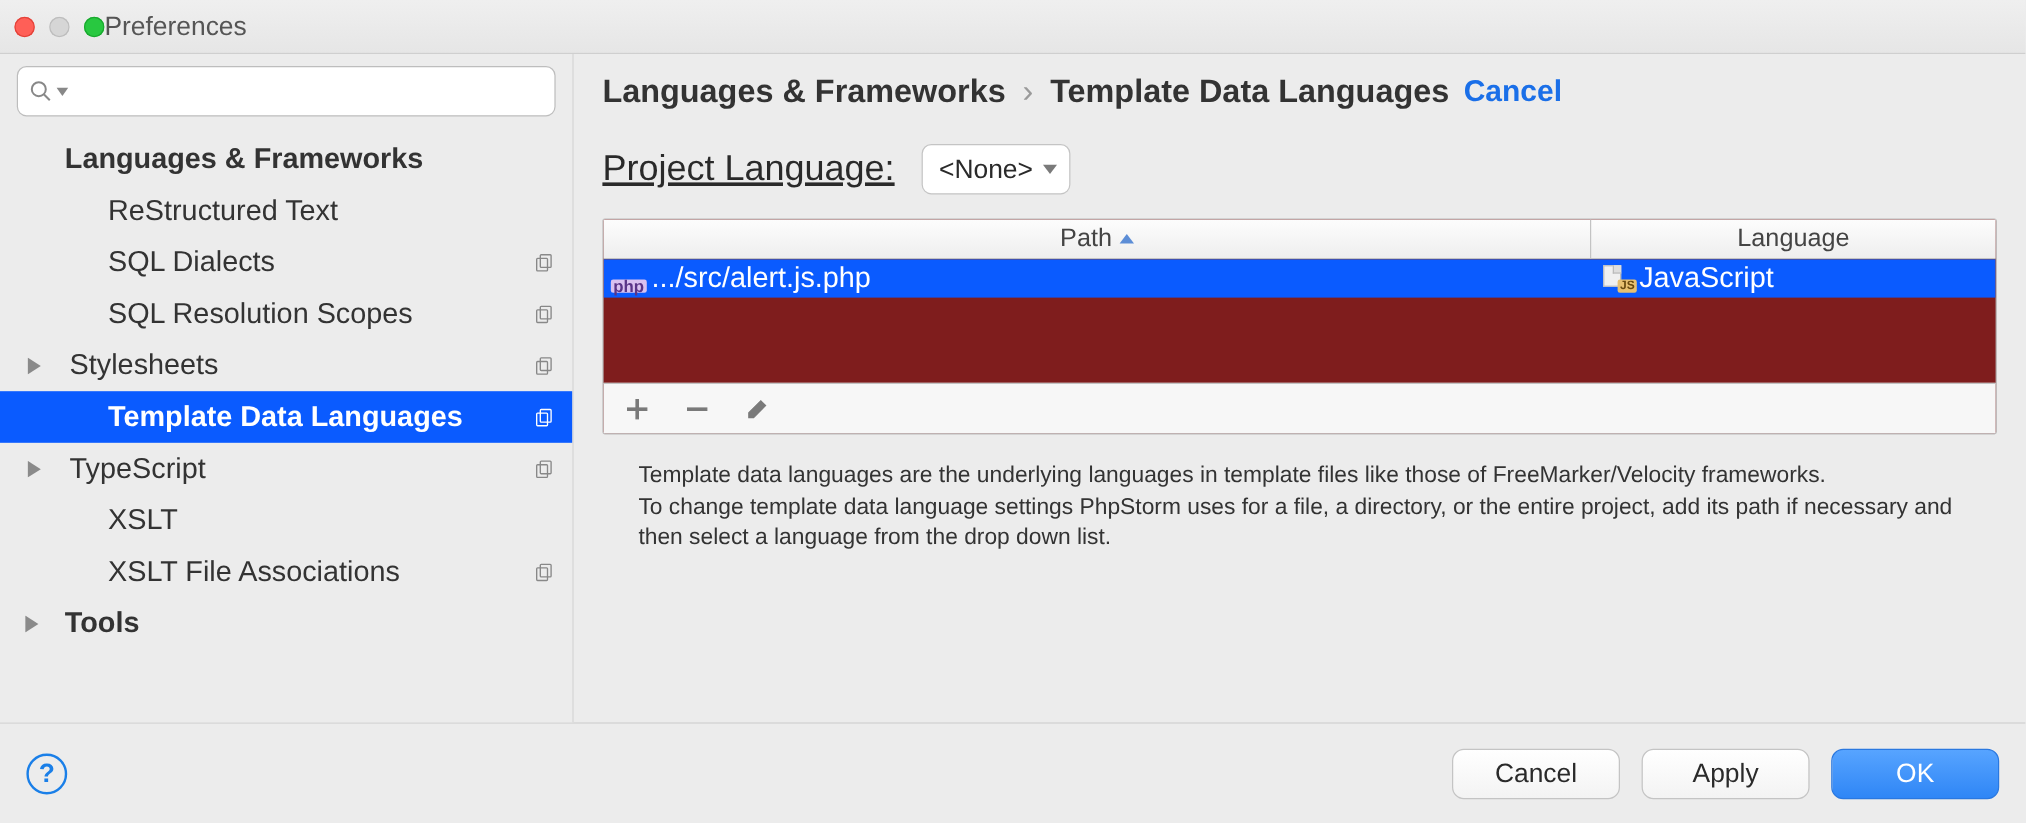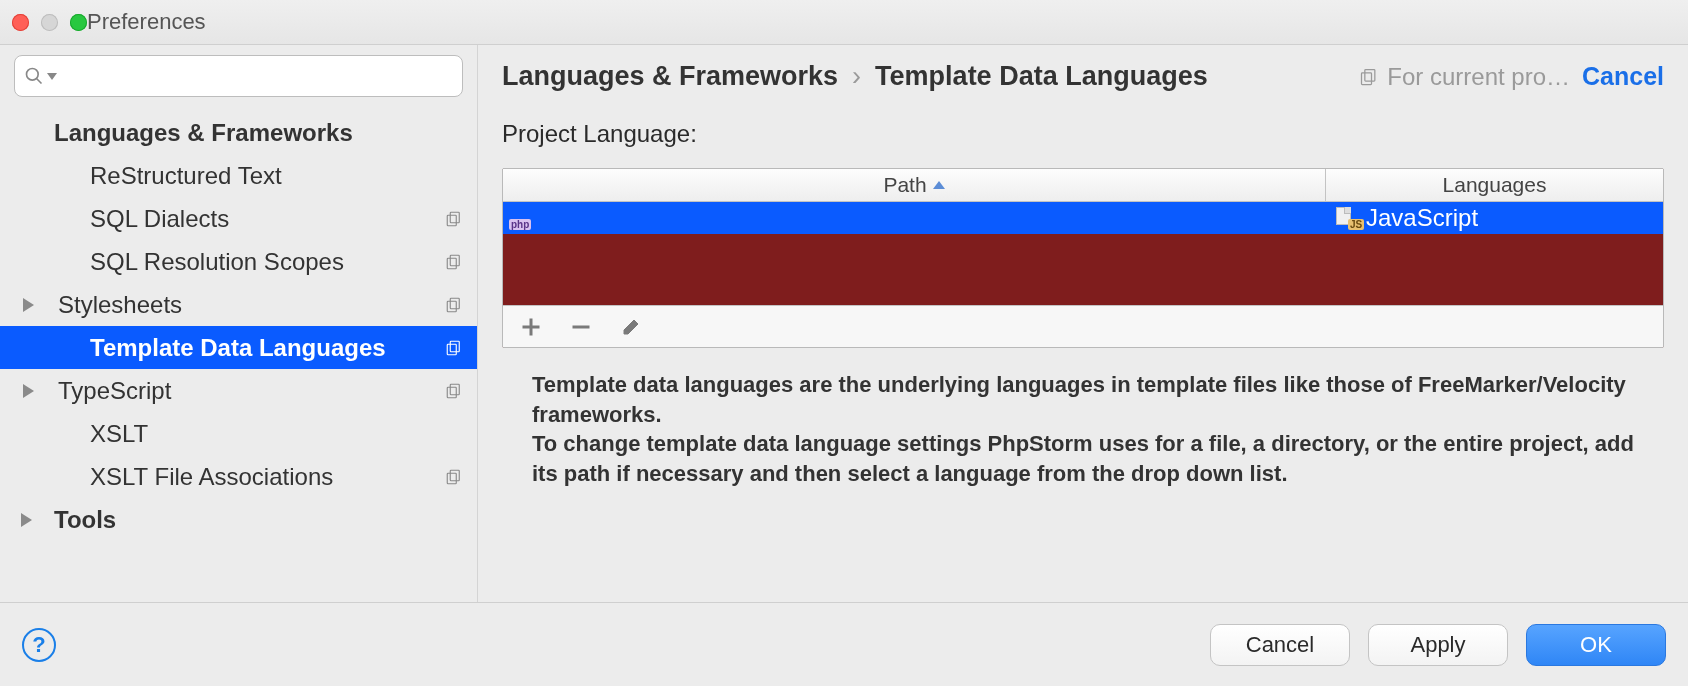--- a/index.html
+++ b/index.html
@@ -51,51 +51,51 @@
 
   .crumbs-row { display:flex; align-items:center; gap:12px; }
   .crumbs { display:flex; align-items:center; gap:14px; font-size:27px; font-weight:700; }
   .crumbs .sep { color:#9a9a9a; font-weight:400; }
   .crumbs .crumb-link { color:#333; }
   .scope-wrap { margin-left:auto; display:flex; align-items:center; gap:8px; color:#9a9a9a; font-size:24px; }
   .scope-wrap svg { width:20px; height:20px; stroke:#9a9a9a; fill:none; stroke-width:1.5; }
   .reset-link { color:#1a6fe8; font-weight:700; font-size:25px; cursor:pointer; }
 
   .proj-row { display:flex; align-items:center; gap:22px; margin-top:28px; }
-  .proj-row .lbl { font-size:24px; }
+  .proj-row .lbl { font-size:30px;text-decoration:underline; }
   .dropdown { height:42px; background:#fff; border:1px solid #c4c4c4; border-radius:8px; display:flex; align-items:center; padding:0 10px 0 14px; gap:8px; font-size:22px; }
   .dropdown svg { width:12px; height:8px; fill:#7a7a7a; }
 
   .table-frame { margin-top:20px; border:1px solid #b9b9b9; border-radius:2px; background:#7f1d1d; display:flex; flex-direction:column; height:180px; }
   .thead { display:flex; height:33px; background:linear-gradient(#fdfdfd,#eeeeee); border-bottom:1px solid #c3c3c3; }
   .th { display:flex; align-items:center; justify-content:center; font-size:21px; color:#444; border-right:1px solid #c3c3c3; gap:6px; }
   .th:last-child { border-right:none; }
   .th.path { flex: 0 0 823px; }
   .th.lang { flex:1; }
   .sort-ind { width:0; height:0; border-left:6px solid transparent; border-right:6px solid transparent; border-bottom:8px solid #5c8dd6; }
 
   .tbody { flex:1; overflow:auto; }
   .trow { display:flex; height:32px; align-items:center; }
   .trow.selected { background:#0a5bff; color:#fff; }
   .td { display:flex; align-items:center; gap:8px; padding:0 6px; font-size:24px; height:100%; }
   .td.path { flex: 0 0 823px;}
   .td.lang { flex:1; }
   .file-icn-wrap { position:relative; width:26px; height:22px; }
   .file-icn-wrap .sheet { position:absolute; left:4px; top:0; }
-  .file-icn-wrap .badge { position:absolute; left:0; bottom:-1px; font-size:10px; font-weight:700; background:#d9c1f0; color:#5a3488; padding:0 2px; border-radius:2px; line-height:11px; }
+  .file-icn-wrap .badge { position:absolute; left:0; bottom:-1px; font-size:14px; font-weight:700; background:#d9c1f0; color:#5a3488; padding:0 2px; border-radius:2px; line-height:11px; }
   .lang-icn-wrap { position:relative; width:26px; height:22px; }
   .lang-icn-wrap .sheet { position:absolute; left:4px; top:0; width:15px; height:18px; background:#f0f0f0; border:1px solid #bbb; }
   .lang-icn-wrap .sheet::after { content:""; position:absolute; right:-1px; top:-1px; width:6px; height:6px; background:#ddd; border-left:1px solid #bbb; border-bottom:1px solid #bbb; }
   .lang-icn-wrap .badge { position:absolute; left:16px; bottom:-1px; font-size:10px; font-weight:700; background:#e8c070; color:#6a4a10; padding:0 2px; border-radius:2px; line-height:11px; }
 
   .table-toolbar { height:42px; border-top:1px solid #c3c3c3; display:flex; align-items:center; gap:26px; padding:0 16px; background:#f7f7f7; }
   .tbtn { width:24px; height:24px; display:flex; align-items:center; justify-content:center; cursor:pointer; }
   .tbtn svg { width:20px; height:20px; stroke:#7a7a7a; fill:#7a7a7a; }
 
-  .desc { margin-top:22px; font-size:22px; color:#333; line-height:1.35; padding:0 30px 0 30px;font-weight:bold; }
+  .desc { margin-top:22px; font-size:19px; color:#333; line-height:1.35; padding:0 30px 0 30px; }
 
   
   .footer { height:84px; border-top:1px solid #cfcfcf; background:#ececec; display:flex; align-items:center; padding:0 22px; gap:18px; }
   .help { width:34px; height:34px; border:2px solid #1a7fe8; color:#1a7fe8; border-radius:50%; display:flex; align-items:center; justify-content:center; font-size:22px; font-weight:700; cursor:pointer; }
   .footer .spacer { flex:1; }
   .btn { height:42px; min-width:140px; padding:0 26px; border:1px solid #c4c4c4; border-radius:10px; background:linear-gradient(#ffffff,#f3f3f3); font-size:22px; display:flex; align-items:center; justify-content:center; cursor:pointer; }
   .btn.primary { background:linear-gradient(#57a4ff,#2f86f6); color:#fff; border:1px solid #2a78e0; }
 </style>
 </head>
 <body>
@@ -226,51 +226,51 @@
   </div>
 
   <div class="content">
 
     <div class="crumbs-row">
       <div class="crumbs">
         <span class="crumb-link">Languages &amp; Frameworks</span>
         <span class="sep">›</span>
         <span class="crumb-link">Template Data Languages</span>
       </div>
-      <div class="scope-wrap">
-        <svg viewBox="0 0 24 24">
-            <rect x="7" y="3" width="12" height="14" rx="1"></rect>
-            <rect x="3" y="7" width="12" height="14" rx="1"></rect>
-          </svg>
-        <span>For current pro…</span>
-      </div>
       <span class="reset-link">Cancel</span>
     </div>
 
     <div class="proj-row">
       <span class="lbl">Project Language:</span>
+      <div class="dropdown">
+        <span>&lt;None&gt;</span>
+        <svg viewBox="0 0 12 8">
+            <polygon points="0,0 12,0 6,8"></polygon>
+          </svg>
+      </div>
     </div>
 
     <div class="table-frame">
       <div class="thead">
         <div class="th path">
           <span>Path</span>
           <span class="sort-ind"></span>
         </div>
         <div class="th lang">
-          <span>Languages</span>
+          <span>Language</span>
         </div>
       </div>
       <div class="tbody" id="tbody">
           <div class="trow selected">
             <div class="td path">
               <span class="file-icn-wrap">
                 <span class="sheet"></span>
                 <span class="badge">php</span>
               </span>
+              <span>.../src/alert.js.php</span>
             </div>
             <div class="td lang">
               <span class="lang-icn-wrap">
                 <span class="sheet"></span>
                 <span class="badge">JS</span>
               </span>
               <span>JavaScript</span>
             </div>
           </div>
         </div>

